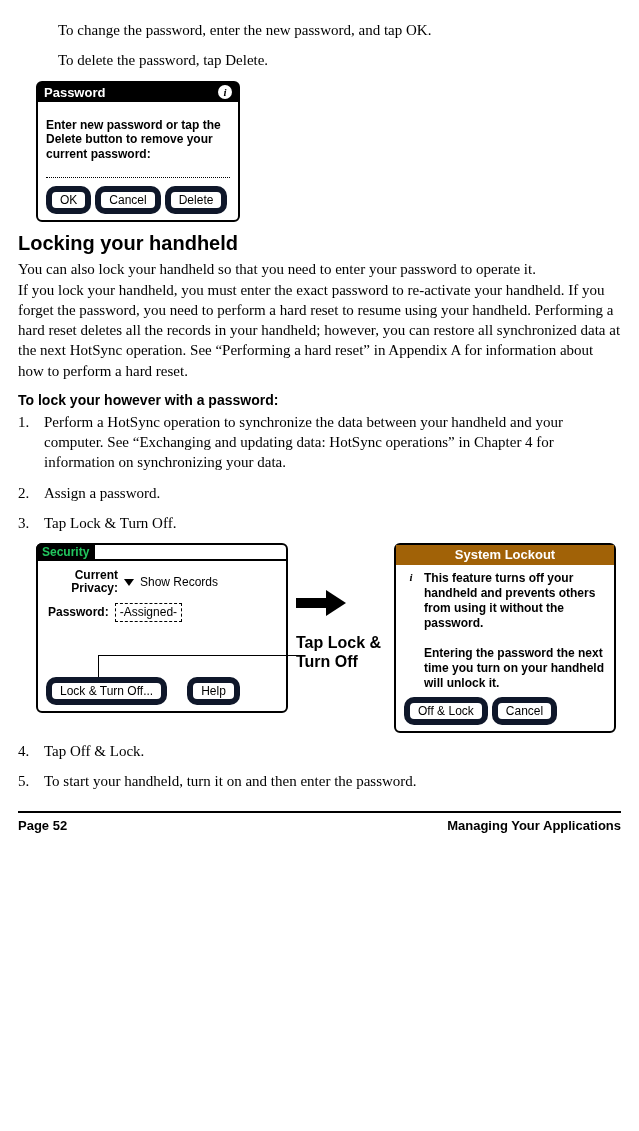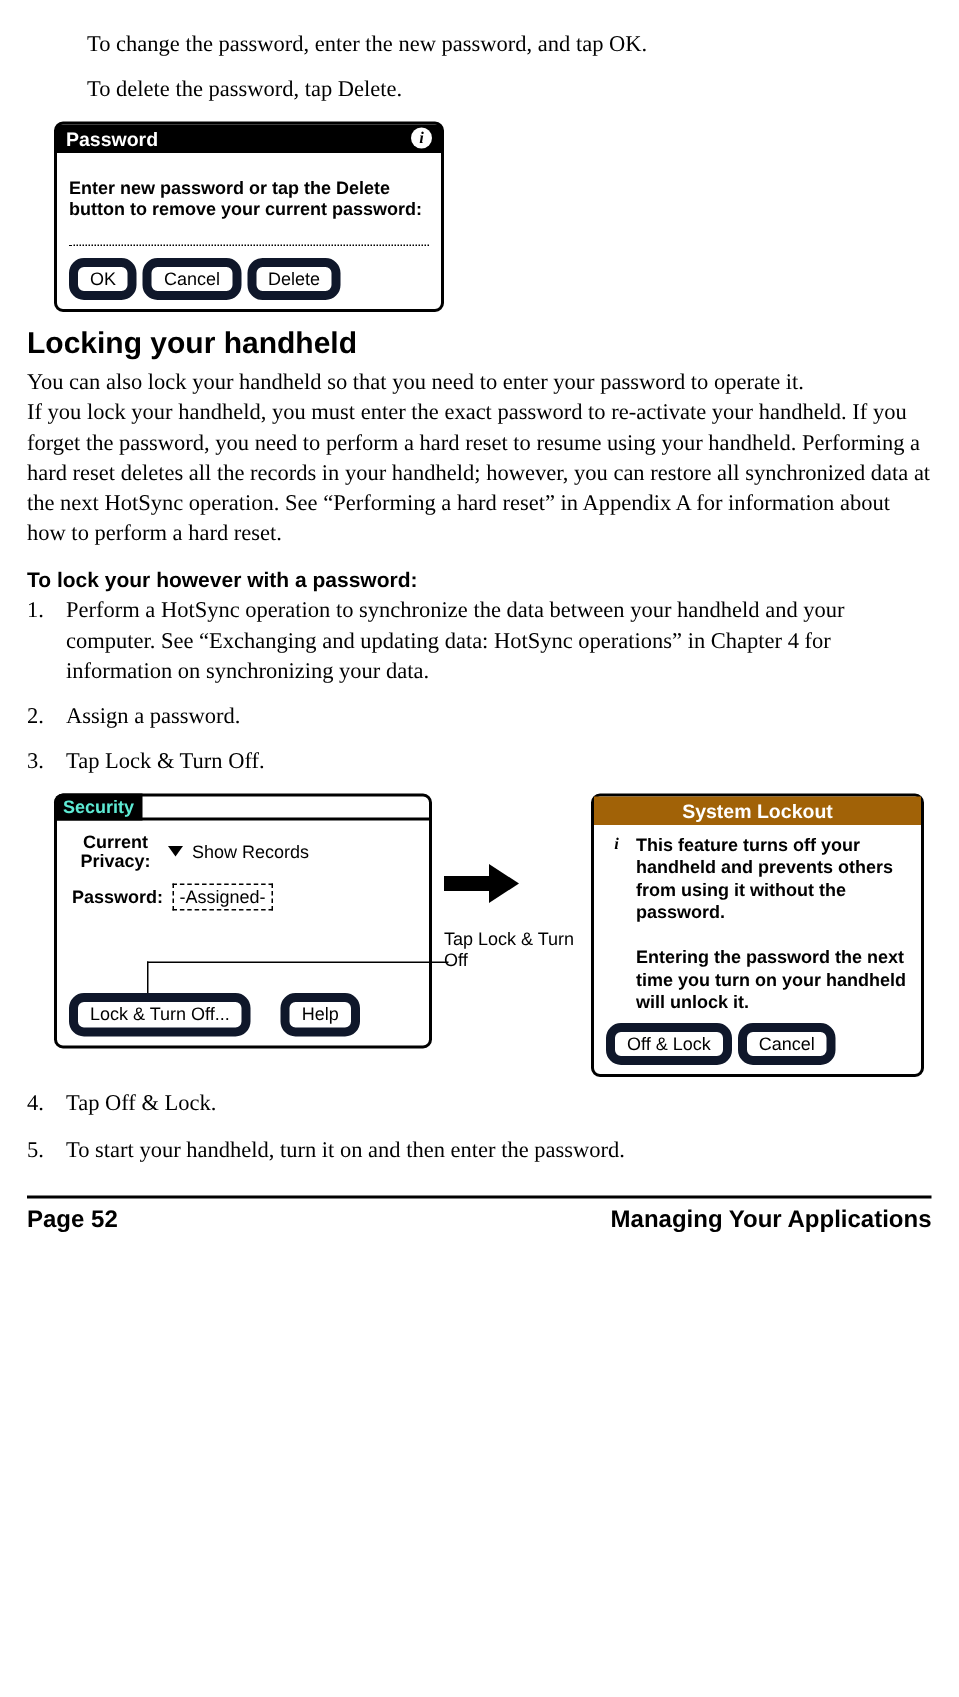--- a/index.html
+++ b/index.html
@@ -29,21 +29,21 @@
     font-size: 14px;
     margin: 8px 0 2px 0;
   }
   .step { display: flex; margin-bottom: 10px; }
   .step-num { width: 26px; flex-shrink: 0; }
   .step-text { flex: 1; }
 
   
   .pw-dialog {
     border: 2px solid #000; border-radius: 6px;
-    width: 260px; margin: 4px 0 8px 18px;
+    width: 204px; margin: 4px 0 8px 18px;
     font-family: Verdana, Arial, sans-serif;
     font-size: 12px;
     box-sizing: border-box;
   }
   .pw-title {
     background: #000; color: #fff; font-weight: bold;
     padding: 1px 6px; display:flex; justify-content:space-between; align-items:center;
     font-size:13px;
   }
   .info-i {
@@ -64,21 +64,21 @@
   .shot-row { display:flex; align-items:flex-start; gap:8px; margin: 6px 0 8px 18px; }
 
   .sec-dialog {
     border:2px solid #000; border-radius:6px;
     width:252px; height:170px; position:relative;
     font-family: Verdana, Arial, sans-serif; font-size:12px;
     box-sizing:border-box; background:#fff;
   }
   .sec-tab {
     position:absolute; top:-2px; left:-2px;
-    background:#000; color:#5eead4; font-weight:bold;
+    background:#000; color:#22c55e; font-weight:bold;
     padding:1px 6px; font-size:12px;
     border-top-left-radius:6px;
   }
   .sec-topline { position:absolute; top:14px; left:0; right:0; border-top:2px solid #000; }
   .sec-content { padding: 24px 10px 6px 10px; }
   .sec-line { display:flex; align-items:center; gap:6px; margin-bottom:8px; font-weight:bold; }
   .sec-line .label { width:75px; text-align:right; font-weight:bold; }
   .sec-line .val { font-weight:normal; }
   .dropdown-arrow {
     width:0; height:0; border-left:5px solid transparent;
@@ -98,39 +98,39 @@
     width:50px; height:20px; position:relative; margin-bottom:20px;
   }
   .big-arrow .shaft { position:absolute; top:5px; left:0; width:32px; height:10px; background:#000; }
   .big-arrow .head {
     position:absolute; top:-3px; left:30px;
     width:0; height:0; border-top:13px solid transparent;
     border-bottom:13px solid transparent; border-left:20px solid #000;
   }
   .callout-label {
     font-family: Verdana, Arial, sans-serif;
-    font-size:12px; font-weight:normal; line-height:1.2;
+    font-size:16px; font-weight:bold; line-height:1.2;
   }
 
   .lock-dialog {
     border:2px solid #000; border-radius:6px;
     width:222px; font-family: Verdana, Arial, sans-serif;
     font-size:12px; box-sizing:border-box;
   }
   .lock-title {
     background:#a16207; color:#fff; font-weight:bold;
     text-align:center; padding:1px 0; font-size:13px;
   }
   .lock-body { padding:6px 8px; display:flex; gap:6px; }
   .lock-msg { font-weight:bold; font-size:12px; line-height:1.25; }
 
   .footer-rule { border-top:2px solid #000; margin-top:20px; }
   .footer { display:flex; justify-content:space-between;
     font-family: Verdana, Arial, sans-serif; font-weight:bold;
-    font-size:16px; padding-top:4px;
+    font-size:13px; padding-top:4px;
   }
 </style>
 </head>
 <body>
 
 <div class="indent1">To change the password, enter the new password, and tap OK.</div>
 <div class="indent1">To delete the password, tap Delete.</div>
 
 <div class="pw-dialog">
   <div class="pw-title">
@@ -170,21 +170,21 @@
   <div class="step-text">Tap Lock &amp; Turn Off.</div>
 </div>
 
 <div class="shot-row">
 
   <div class="sec-dialog">
     <div class="sec-tab">Security</div>
     <div class="sec-topline"></div>
     <div class="sec-content">
       <div class="sec-line">
-        <span class="label" style="text-align:center; width:58px; line-height:1.1;">Current<br>Privacy:</span>
+        <span class="label" style="text-align:right; width:58px; line-height:1.1;margin-left:12px;">Current<br>Privacy:</span>
         <span class="dropdown-arrow"></span>
         <span class="val">Show Records</span>
       </div>
       <div class="sec-line">
         <span class="label" style="text-align:left; width:auto;">Password:</span>
         <span class="assigned-box">-Assigned-</span>
       </div>
     </div>
 
     <div class="sec-callout-line" style="left:60px; top:110px; width:200px; height:36px;"></div>

